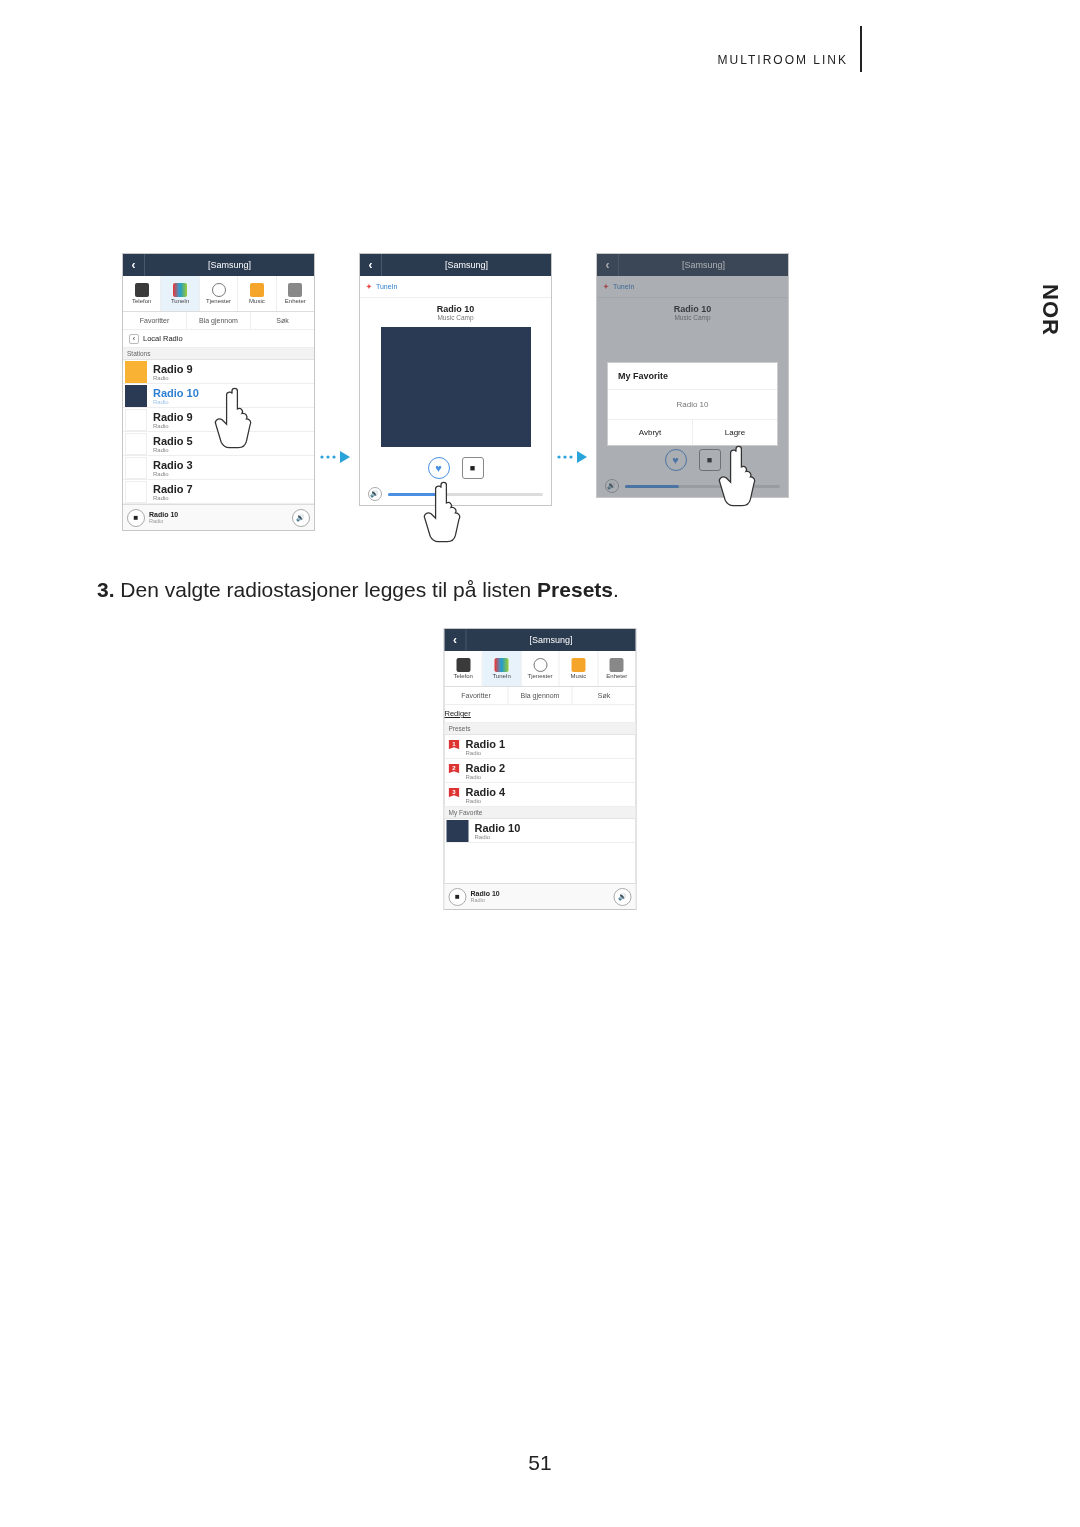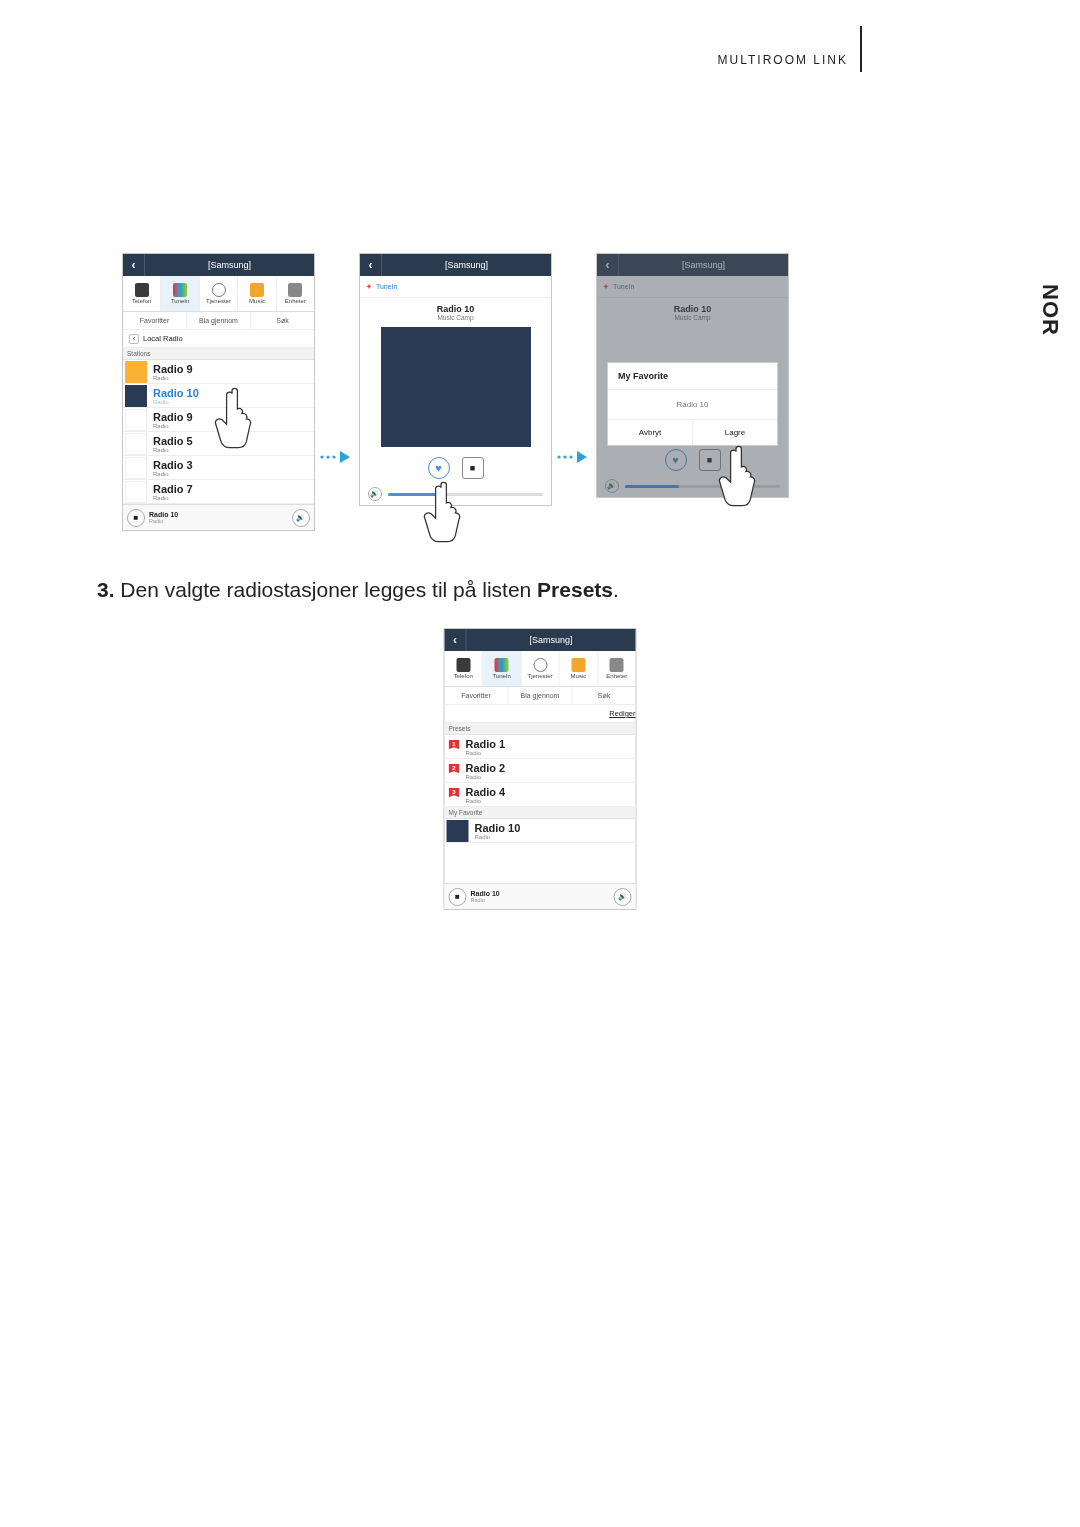--- a/index.html
+++ b/index.html
@@ -67,21 +67,21 @@
   .vol-row .track .fill{position:absolute;left:0;top:0;bottom:0;width:35%;background:#4a90e2;border-radius:2px;}
   .arrow{width:44px;display:flex;align-items:center;justify-content:center;align-self:center;margin-top:130px;}
   .arrow-svg{color:#2aa3d9;}
   .popup{position:absolute;left:10px;right:10px;top:108px;background:#fff;border:1px solid #ccc;z-index:3;font-size:8px;}
   .popup .ph{padding:8px 10px;font-weight:700;font-size:9px;}
   .popup .pi{padding:10px 10px;text-align:center;color:#777;border-top:1px solid #eee;}
   .popup .pbtns{display:flex;border-top:1px solid #eee;}
   .popup .pbtns div{flex:1;text-align:center;padding:8px 0;font-size:8px;}
   .popup .pbtns div:first-child{border-right:1px solid #eee;}
   .screens-4 { position:absolute; top:628px; left:50%; transform:translateX(-50%); }
-  .rediger{height:18px;text-align:right;line-height:18px;font-size:7.5px;border-bottom:1px solid #eee;text-decoration:underline;}
+  .rediger{height:18px;text-align:left;line-height:18px;font-size:7.5px;border-bottom:1px solid #eee;text-decoration:underline;}
   .flag{width:11px;height:14px;margin-left:4px;display:inline-block;position:relative;}
   .flag::before{content:"";position:absolute;inset:0;background:#d33;clip-path:polygon(0 0,100% 0,100% 70%,50% 55%,0 70%);}
   .flag span{position:absolute;top:1px;left:0;right:0;text-align:center;font-size:6px;color:#fff;font-weight:700;}
   .page-num{position:absolute;bottom:52px;left:0;right:0;text-align:center;font-size:21px;}
 </style>
 </head>
 <body>
 
 <div class="page">
   <div class="top-rule"></div>
@@ -360,13 +360,14 @@
         <div>
             <div class="ft">Radio 10</div>
             <div class="fs">Radio</div>
           </div>
         <div class="spacer"></div>
         <div class="circ-btn" style="font-size:7px;">🔊</div>
       </div>
     </div>
   </div>
 
+  <div class="page-num">51</div>
 </div>
 
 </body></html>

